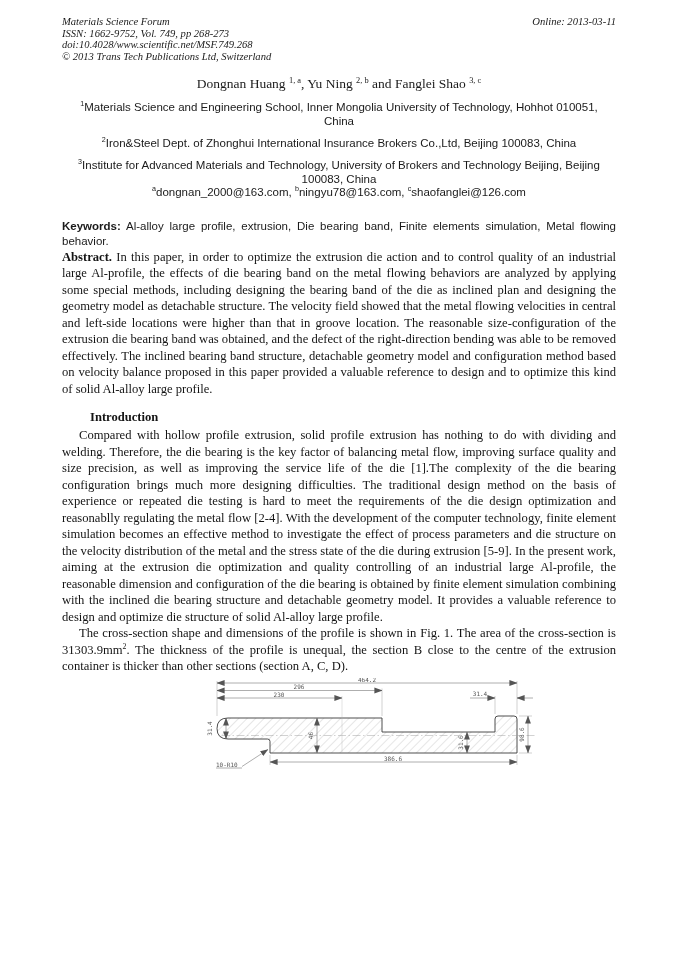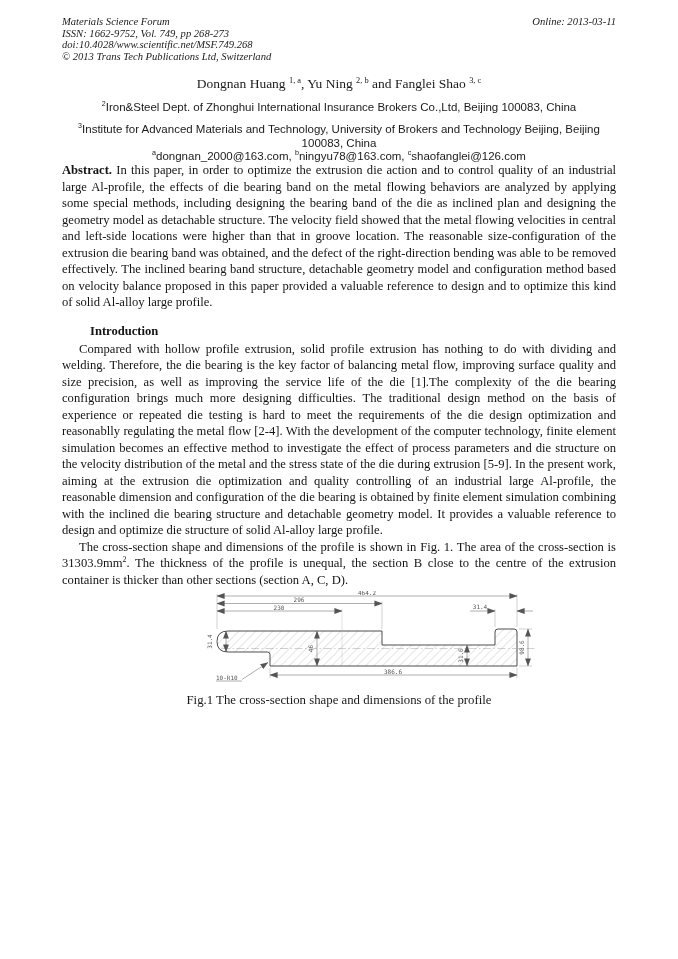--- a/index.html
+++ b/index.html
@@ -58,25 +58,27 @@
       <div>ISSN: 1662-9752, Vol. 749, pp 268-273</div>
       <div>doi:10.4028/www.scientific.net/MSF.749.268</div>
       <div>© 2013 Trans Tech Publications Ltd, Switzerland</div>
     </div>
     <div class="hdr-right">Online: 2013-03-11</div>
   </div>
 
 
   <div class="authors"><span>Dongnan Huang </span><sup>1, a</sup><span>, Yu Ning </span><sup>2, b</sup><span> and Fanglei Shao </span><sup>3, c</sup></div>
 
+  <div class="affil"><sup>1</sup><span>Materials Science and Engineering School, Inner Mongolia University of Technology, Hohhot 010051, China</span></div>
   <div class="affil"><sup>2</sup><span>Iron&amp;Steel Dept. of Zhonghui International Insurance Brokers Co.,Ltd, Beijing 100083, China</span></div>
   <div class="affil"><sup>3</sup><span>Institute for Advanced Materials and Technology, University of Brokers and Technology Beijing, Beijing 100083, China</span></div>
 
   <div class="emails"><sup>a</sup><span>dongnan_2000@163.com, </span><sup>b</sup><span>ningyu78@163.com, </span><sup>c</sup><span>shaofanglei@126.com</span></div>
 
+  <div class="keywords"><b>Keywords:</b><span> Al-alloy large profile, extrusion, Die bearing band, Finite elements simulation, Metal flowing behavior.</span></div>
 
   <p class="para abstract"><b>Abstract.</b><span> In this paper, in order to optimize the extrusion die action and to control quality of an industrial large Al-profile, the effects of die bearing band on the metal flowing behaviors are analyzed by applying some special methods, including designing the bearing band of the die as inclined plan and designing the geometry model as detachable structure. The velocity field showed that the metal flowing velocities in central and left-side locations were higher than that in groove location. The reasonable size-configuration of the extrusion die bearing band was obtained, and the defect of the right-direction bending was able to be removed effectively. The inclined bearing band structure, detachable geometry model and configuration method based on velocity balance proposed in this paper provided a valuable reference to design and to optimize this kind of solid Al-alloy large profile.</span></p>
 
   <div class="sec-h" style="margin-top:13px;margin-left:28px;">Introduction</div>
   <p class="para indent">Compared with hollow profile extrusion, solid profile extrusion has nothing to do with dividing and welding. Therefore, the die bearing is the key factor of balancing metal flow, improving surface quality and size precision, as well as improving the service life of the die [1].The complexity of the die bearing configuration brings much more designing difficulties. The traditional design method on the basis of experience or repeated die testing is hard to meet the requirements of the die design optimization and reasonablly regulating the metal flow [2-4]. With the development of the computer technology, finite element simulation becomes an effective method to investigate the effect of process parameters and die structure on the velocity distribution of the metal and the stress state of the die during extrusion [5-9]. In the present work, aiming at the extrusion die optimization and quality controlling of an industrial large Al-profile, the reasonable dimension and configuration of the die bearing is obtained by finite element simulation combining with the inclined die bearing structure and detachable geometry model. It provides a valuable reference to design and optimize die structure of solid Al-alloy large profile.</p>
 
   <p class="para indent"><span>The cross-section shape and dimensions of the profile is shown in Fig. 1. The area of the cross-section is 31303.9mm</span><sup>2</sup><span>. The thickness of the profile is unequal, the section B close to the centre of the extrusion container is thicker than other sections (section A, C, D).</span></p>
 
   <div class="figure-wrap">
     <svg width="345" height="94" viewBox="0 0 345 94">
@@ -129,15 +131,14 @@
       <text class="dimtxt" x="111" y="57.5" text-anchor="middle" transform="rotate(-90 111 57.5)">46</text>
 
       <text class="dimtxt" x="14" y="88.5" text-anchor="start">10-R10</text>
       <line class="dim" x1="14" y1="90" x2="40" y2="90"></line>
       <line class="dim" x1="40" y1="88.5" x2="66" y2="71.5" marker-end="url(#arr)"></line>
 
       <line class="dim" x1="68" y1="84" x2="315" y2="84" marker-start="url(#arr)" marker-end="url(#arr)"></line>
       <text class="dimtxt" x="191" y="82.6" text-anchor="middle">386.6</text>
     </svg>
   </div>
-  <div class="fig-caption">Fig.1 The cross-section shape and dimensions of the profile</div>
 
 </div>
 
 </body></html>

